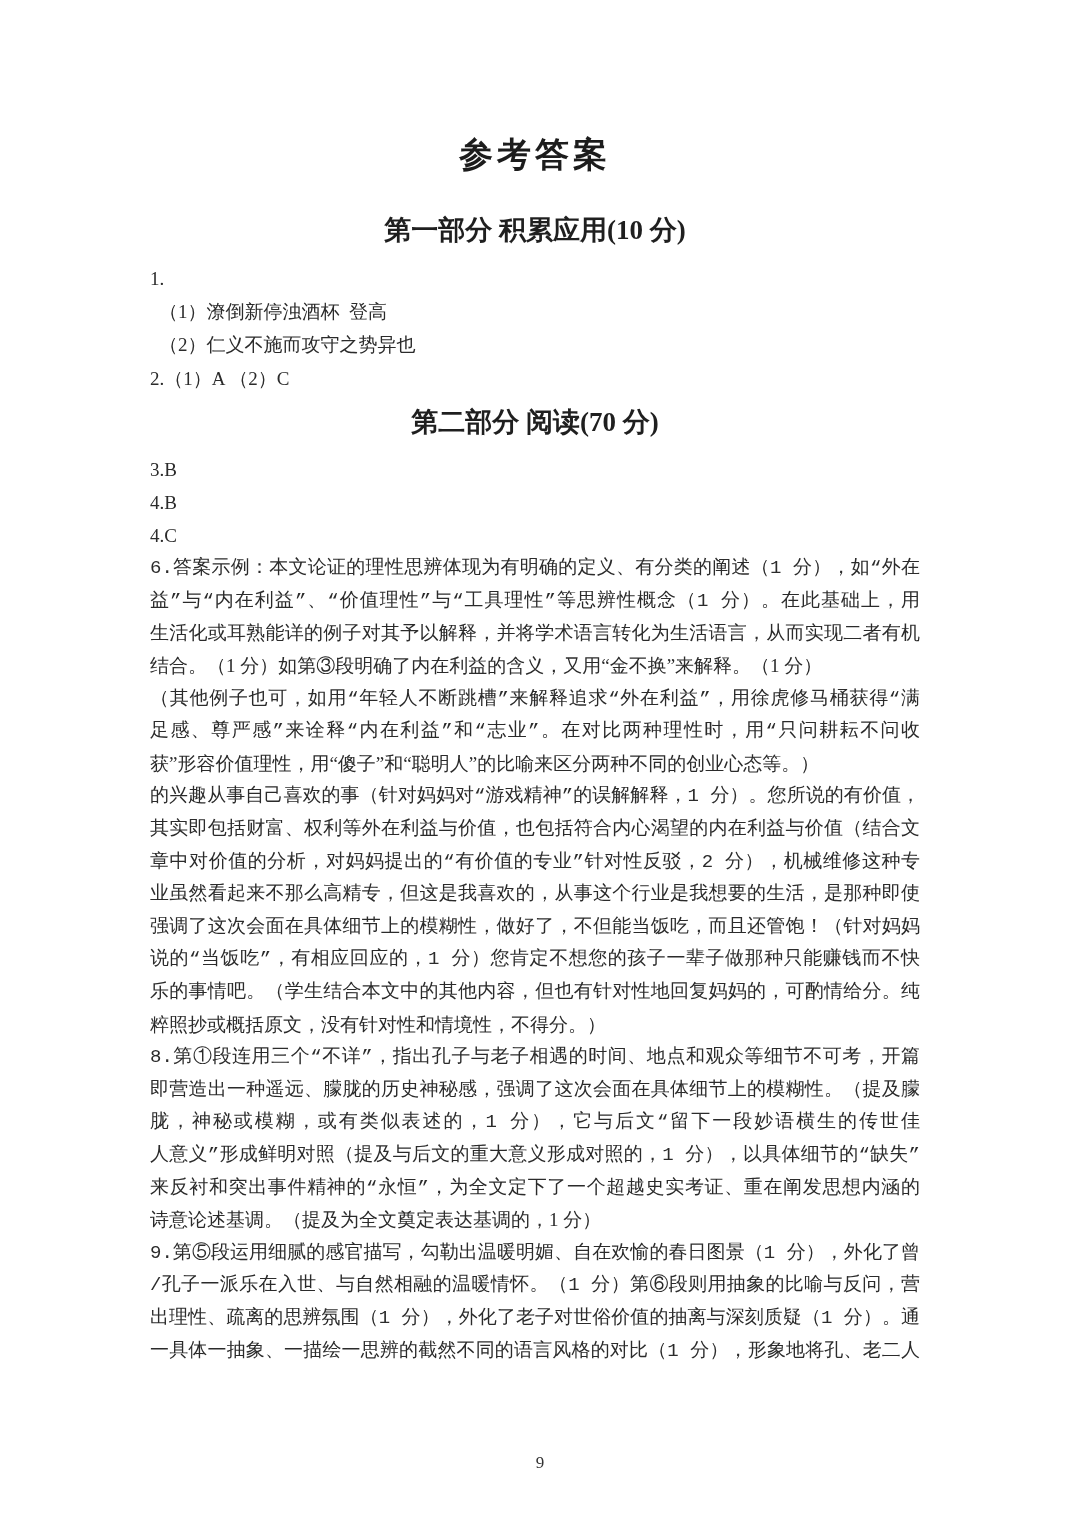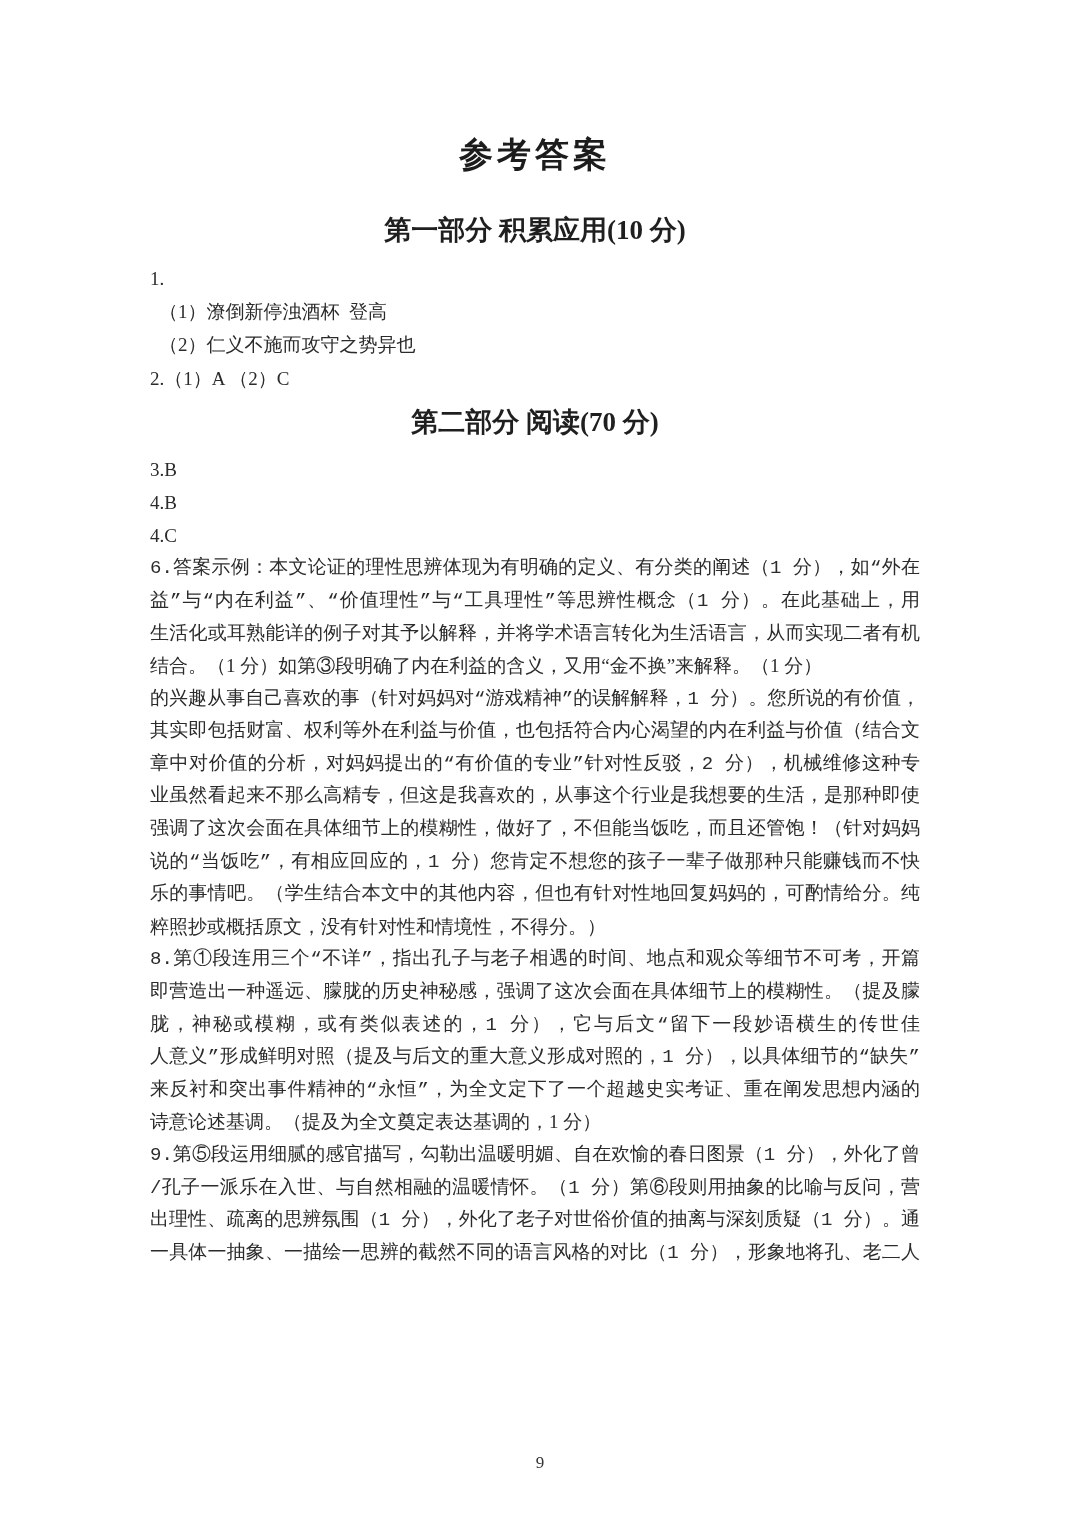--- a/index.html
+++ b/index.html
@@ -100,20 +100,25 @@
     <div class="pline e">4.B</div>
     <div class="pline e">4.C</div>
 
     <div>
       <div class="bline j">6.答案示例：本文论证的理性思辨体现为有明确的定义、有分类的阐述（1 分），如“外在利</div>
       <div class="bline j">益”与“内在利益”、“价值理性”与“工具理性”等思辨性概念（1 分）。在此基础上，用</div>
       <div class="bline j">生活化或耳熟能详的例子对其予以解释，并将学术语言转化为生活语言，从而实现二者有机</div>
       <div class="bline e">结合。（1 分）如第③段明确了内在利益的含义，又用“金不换”来解释。（1 分）</div>
     </div>
 
+    <div>
+      <div class="bline j">（其他例子也可，如用“年轻人不断跳槽”来解释追求“外在利益”，用徐虎修马桶获得“满</div>
+      <div class="bline j">足感、尊严感”来诠释“内在利益”和“志业”。在对比两种理性时，用“只问耕耘不问收</div>
+      <div class="bline e">获”形容价值理性，用“傻子”和“聪明人”的比喻来区分两种不同的创业心态等。）</div>
+    </div>
 
     <div>
       <div class="bline j">的兴趣从事自己喜欢的事（针对妈妈对“游戏精神”的误解解释，1 分）。您所说的有价值，</div>
       <div class="bline j">其实即包括财富、权利等外在利益与价值，也包括符合内心渴望的内在利益与价值（结合文</div>
       <div class="bline j">章中对价值的分析，对妈妈提出的“有价值的专业”针对性反驳，2 分），机械维修这种专</div>
       <div class="bline j">业虽然看起来不那么高精专，但这是我喜欢的，从事这个行业是我想要的生活，是那种即使</div>
       <div class="bline j">强调了这次会面在具体细节上的模糊性，做好了，不但能当饭吃，而且还管饱！（针对妈妈所</div>
       <div class="bline j">说的“当饭吃”，有相应回应的，1 分）您肯定不想您的孩子一辈子做那种只能赚钱而不快</div>
       <div class="bline j">乐的事情吧。（学生结合本文中的其他内容，但也有针对性地回复妈妈的，可酌情给分。纯</div>
       <div class="bline e">粹照抄或概括原文，没有针对性和情境性，不得分。）</div>

